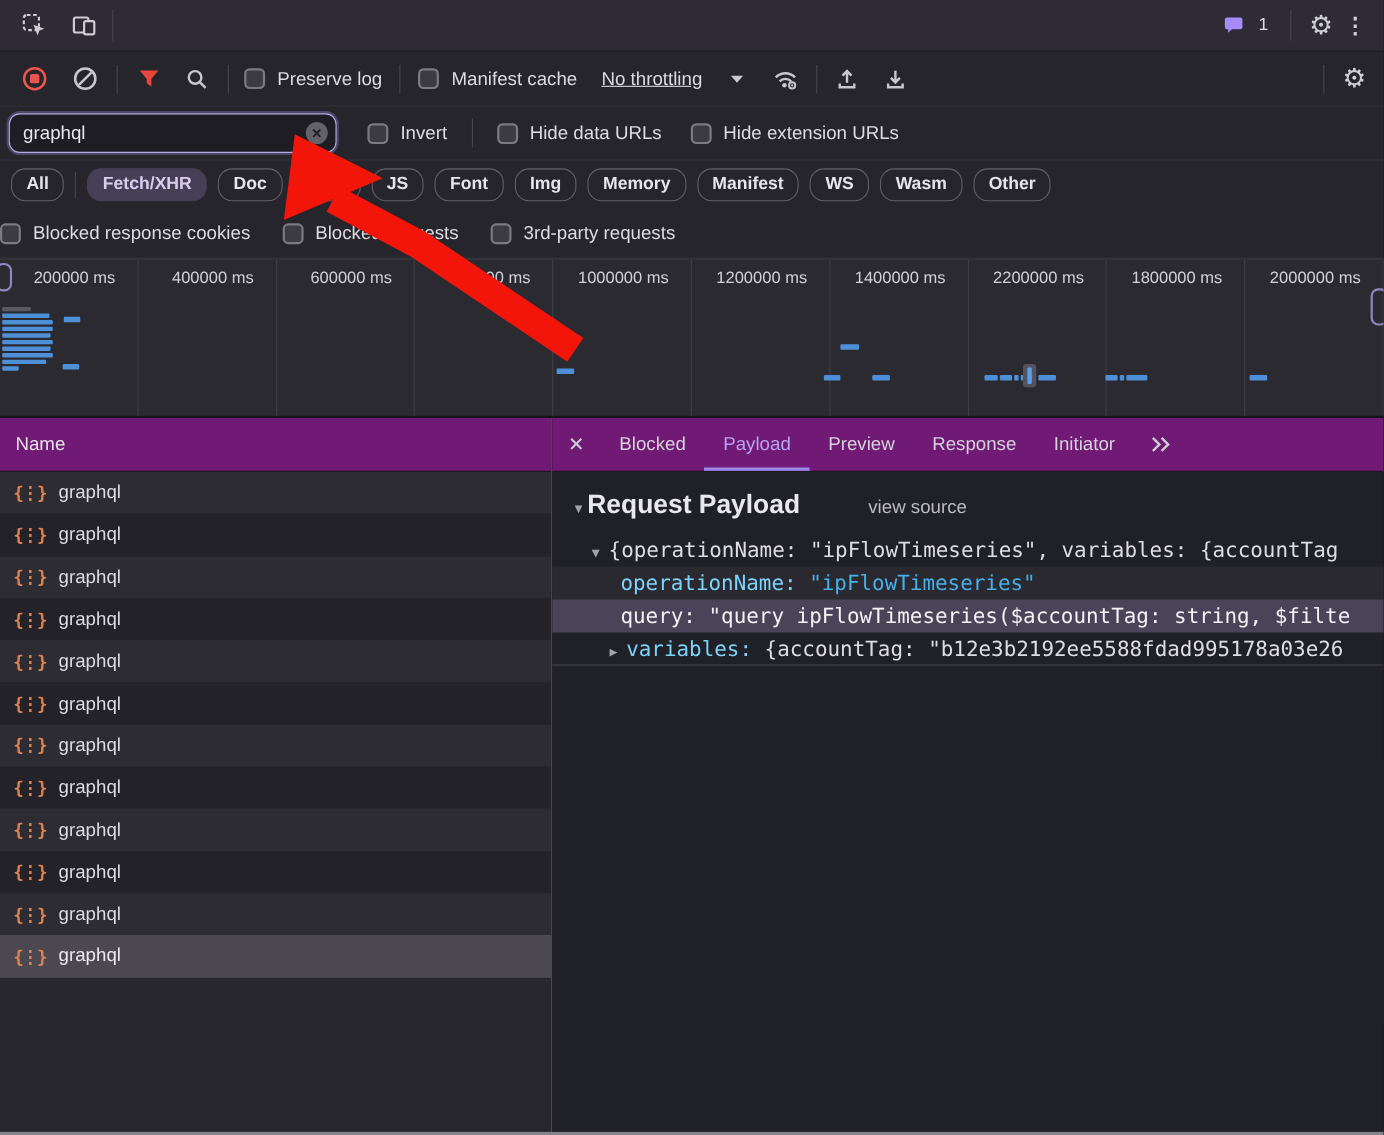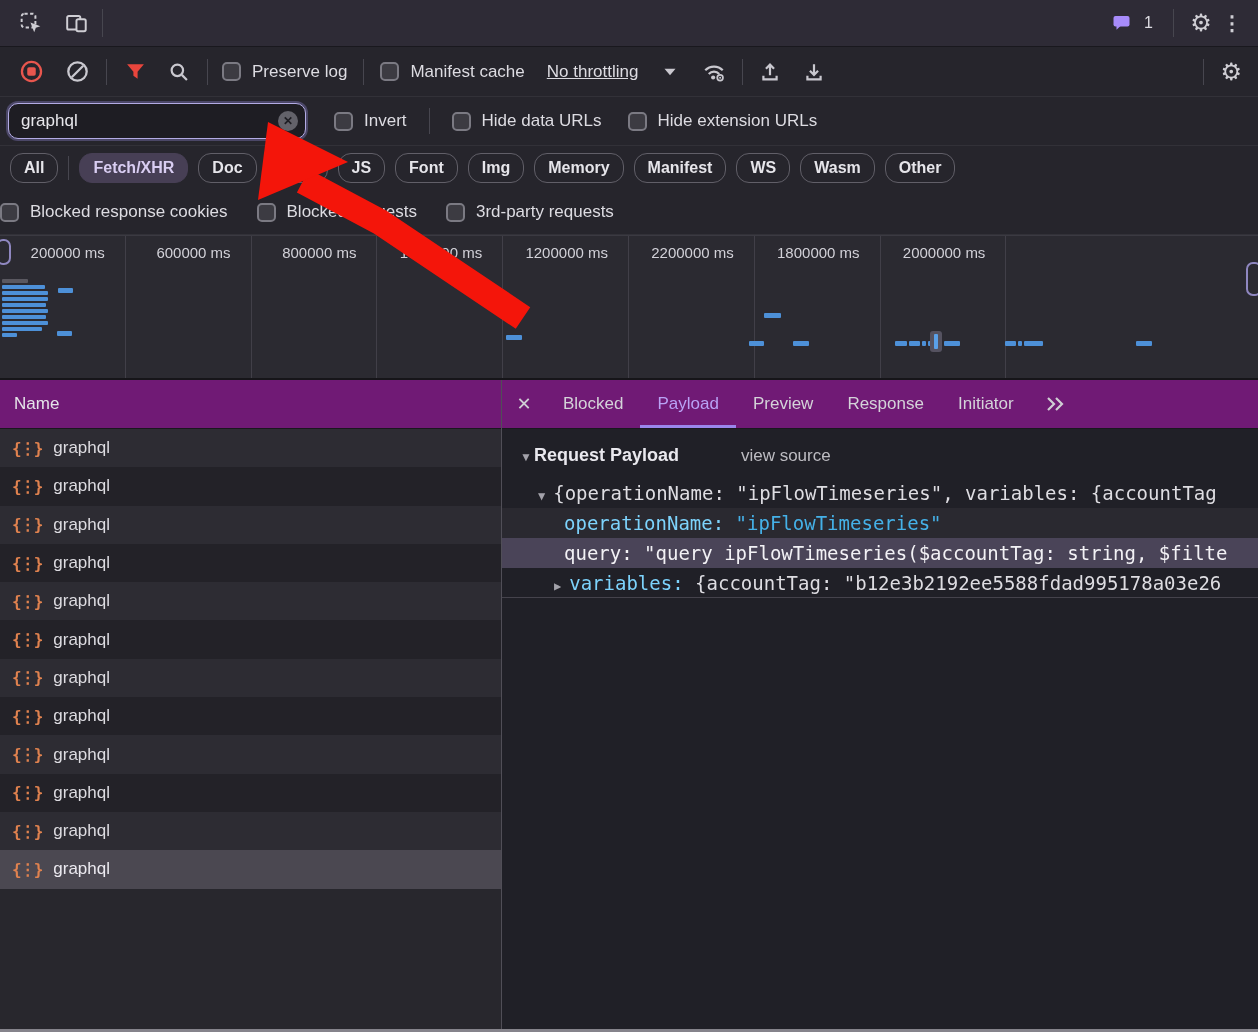--- a/index.html
+++ b/index.html
@@ -83,21 +83,21 @@
   .right-panel { flex:1; background:#202027; display:flex; flex-direction:column; overflow:hidden; }
   .detail-tabs { display:flex; align-items:stretch; }
   .detail-tabs .icon-btn { width:44px; color:#cfced4; font-size:18px; }
   .dtab { display:flex; align-items:center; padding:0 17px; font-size:17px; color:#d4d3d9;
           border-bottom:3px solid transparent; padding-top:3px; white-space:nowrap; }
   .dtab.active { color:#b9a2f5; border-bottom-color:#9b86ec; }
   .dtabs-more { display:flex; align-items:center; padding:0 14px; color:#cfced4; }
 
   .payload-head { margin:16px 0 12px 18px; display:flex; align-items:baseline; }
   .tri { color:#a3a2aa; font-size:12px; flex:0 0 auto; }
-  .payload-title { font-size:18px; font-weight:bold; color:#e9e8ee; margin-left:2px; }
+  .payload-title { font-size:24px; font-weight:bold; color:#e9e8ee; margin-left:2px; }
   .view-source { font-size:17px; color:#bdbcc2; margin-left:62px; }
 
   .pl-line { height:30px; line-height:30px; font-family:"DejaVu Sans Mono", monospace; font-size:19px;
              white-space:nowrap; overflow:hidden; color:#dedde2; }
   .pl-1 { padding-left:36px; }
   .pl-1 .tri { margin-right:8px; }
   .pl-2 { padding-left:62px; background:#2a2930; }
   .pl-3 { padding-left:62px; background:#4a4458; color:#f2f1f5; }
   .pl-4 { padding-left:52px; border-bottom:1px solid #45434c; }
   .pl-4 .tri { margin-right:8px; }
@@ -265,24 +265,26 @@
     </div>
     <div class="cb-group">
       <span class="checkbox"></span>
       <span class="cb-label">3rd-party requests</span>
     </div>
   </div>
 
   <div class="timeline">
     <div class="tl-segments" id="tl-segments">
         <div class="tl-seg">200000 ms</div>
+        <div class="tl-seg">400000 ms</div>
         <div class="tl-seg">600000 ms</div>
         <div class="tl-seg">800000 ms</div>
         <div class="tl-seg">1000000 ms</div>
         <div class="tl-seg">1200000 ms</div>
+        <div class="tl-seg">1400000 ms</div>
         <div class="tl-seg">2200000 ms</div>
         <div class="tl-seg">1800000 ms</div>
         <div class="tl-seg">2000000 ms</div>
       </div>
     <div id="tl-bars">
         <div class="tl-grey" style="left: 2px; top: 43px; width: 26px; height: 4px;"></div>
         <div class="tl-bar" style="left: 2px; top: 49px; width: 43px; height: 4px;"></div>
         <div class="tl-bar" style="left: 2px; top: 55px; width: 46px; height: 4px;"></div>
         <div class="tl-bar" style="left: 2px; top: 61px; width: 46px; height: 4px;"></div>
         <div class="tl-bar" style="left: 2px; top: 67px; width: 44px; height: 4px;"></div>

